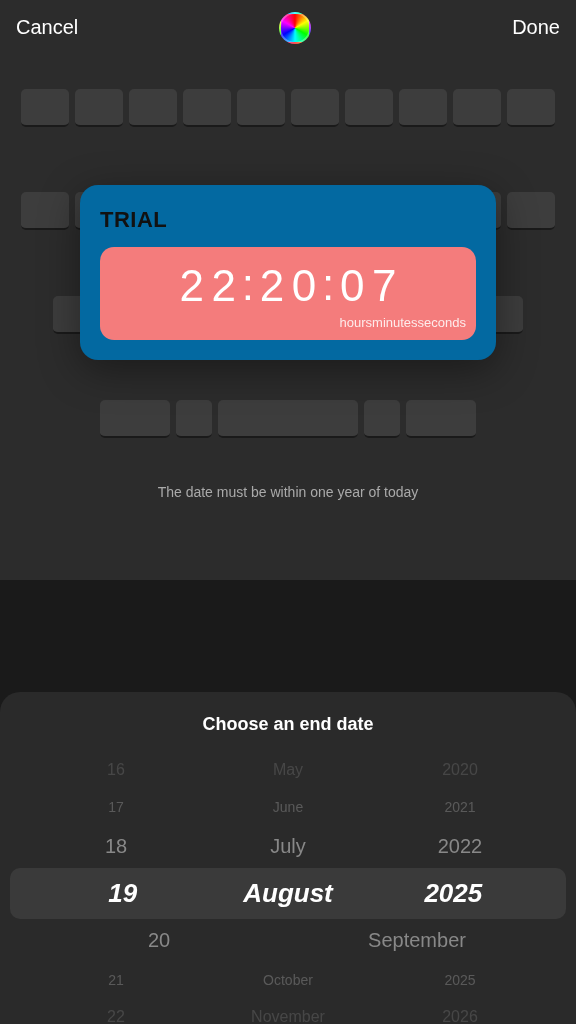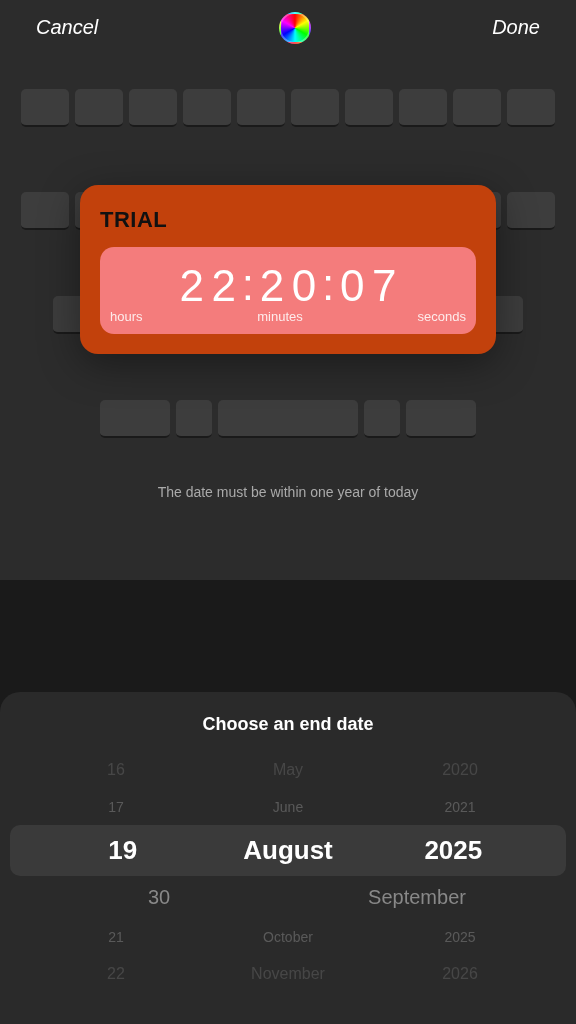--- a/index.html
+++ b/index.html
@@ -45,23 +45,22 @@
     .key.small { max-width: 36px; flex: 0.8; }
 
     
     .top-bar {
       position: absolute;
       top: 0; left: 0; right: 0;
       height: 55px;
       display: flex;
       align-items: center;
       justify-content: space-between;
-      padding: 0 36px;
+      padding: 0 16px;
       z-index: 10;
-      font-style: italic;
     }
 
     .top-bar-cancel, .top-bar-done {
       color: #fff;
       font-size: 20px;
       font-weight: 500;
       cursor: pointer;
     }
 
     .color-wheel {
@@ -73,21 +72,21 @@
       );
       border: 2px solid rgba(255,255,255,0.3);
     }
 
     
     .card {
       position: absolute;
       top: 185px;
       left: 80px;
       right: 80px;
-      background: #c2410c;
+      background: #0369a1;
       border-radius: 18px;
       padding: 22px 20px 20px;
       z-index: 20;
       box-shadow: 0 10px 40px rgba(0,0,0,0.4);
     }
 
     .card-title {
       font-size: 22px;
       font-weight: 800;
       color: #111;
@@ -127,22 +126,22 @@
       font-size: 44px;
       font-weight: 300;
       color: #fff;
       line-height: 1;
       padding: 0 4px;
       margin-bottom: 2px;
     }
 
     .timer-labels {
       display: flex;
-      justify-content: space-between;
-      margin-top: 0;
+      justify-content: flex-end;
+      margin-top: 6px;
     }
 
     .timer-label {
       font-size: 13px;
       color: rgba(255,255,255,0.85);
       text-align: center;
       font-weight: 400;
     }
 
     
@@ -193,20 +192,21 @@
       background: #3a3a3a;
       color: #fff;
       border-radius: 10px;
       margin: 0 10px;
     }
 
     .picker-row.selected .picker-cell {
       font-size: 26px;
       font-weight: 600;
       color: #fff;
+      font-style: italic;
     }
 
     .picker-cell {
       flex: 1;
       text-align: center;
     }
 
     .picker-row.dim1 { opacity: 0.5; font-size: 14px; }
     .picker-row.dim2 { opacity: 0.3; font-size: 16px; }
   </style>
@@ -298,27 +298,32 @@
       <div class="picker-row dim2">
     <span class="picker-cell">16</span>
     <span class="picker-cell">May</span>
     <span class="picker-cell">2020</span>
   </div>
       <div class="picker-row dim1">
     <span class="picker-cell">17</span>
     <span class="picker-cell">June</span>
     <span class="picker-cell">2021</span>
   </div>
+      <div class="picker-row">
+    <span class="picker-cell">18</span>
+    <span class="picker-cell">July</span>
+    <span class="picker-cell">2022</span>
+  </div>
       <div class="picker-row selected">
     <span class="picker-cell">19</span>
     <span class="picker-cell">August</span>
     <span class="picker-cell">2025</span>
   </div>
       <div class="picker-row">
-    <span class="picker-cell">30</span>
+    <span class="picker-cell">20</span>
     <span class="picker-cell">September</span>
   </div>
       <div class="picker-row dim1">
     <span class="picker-cell">21</span>
     <span class="picker-cell">October</span>
     <span class="picker-cell">2025</span>
   </div>
       <div class="picker-row dim2">
     <span class="picker-cell">22</span>
     <span class="picker-cell">November</span>

